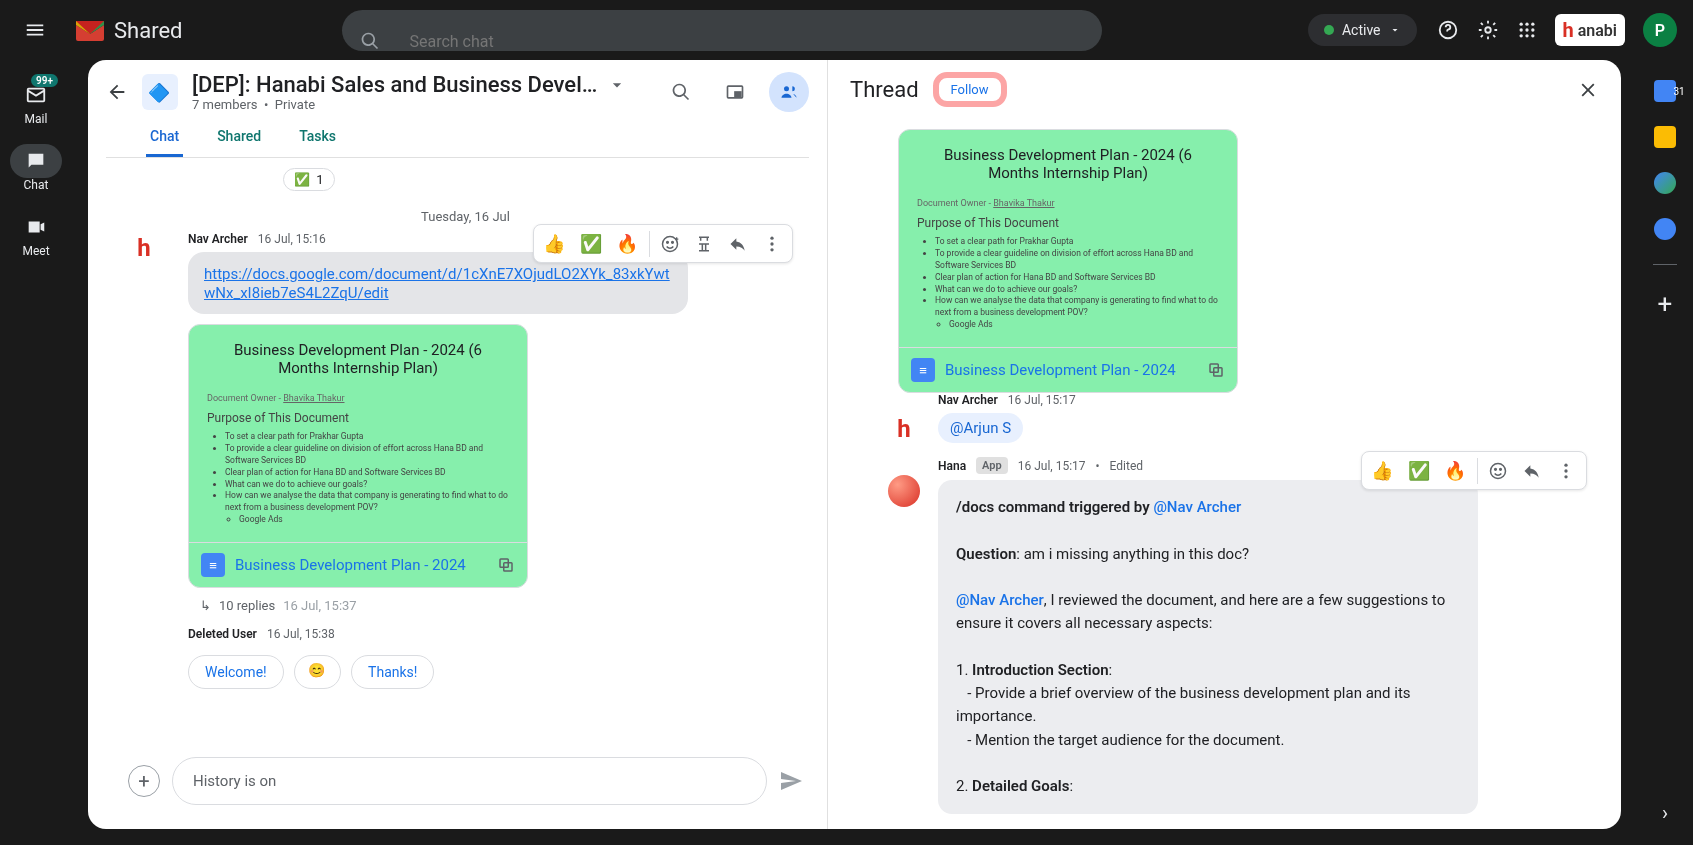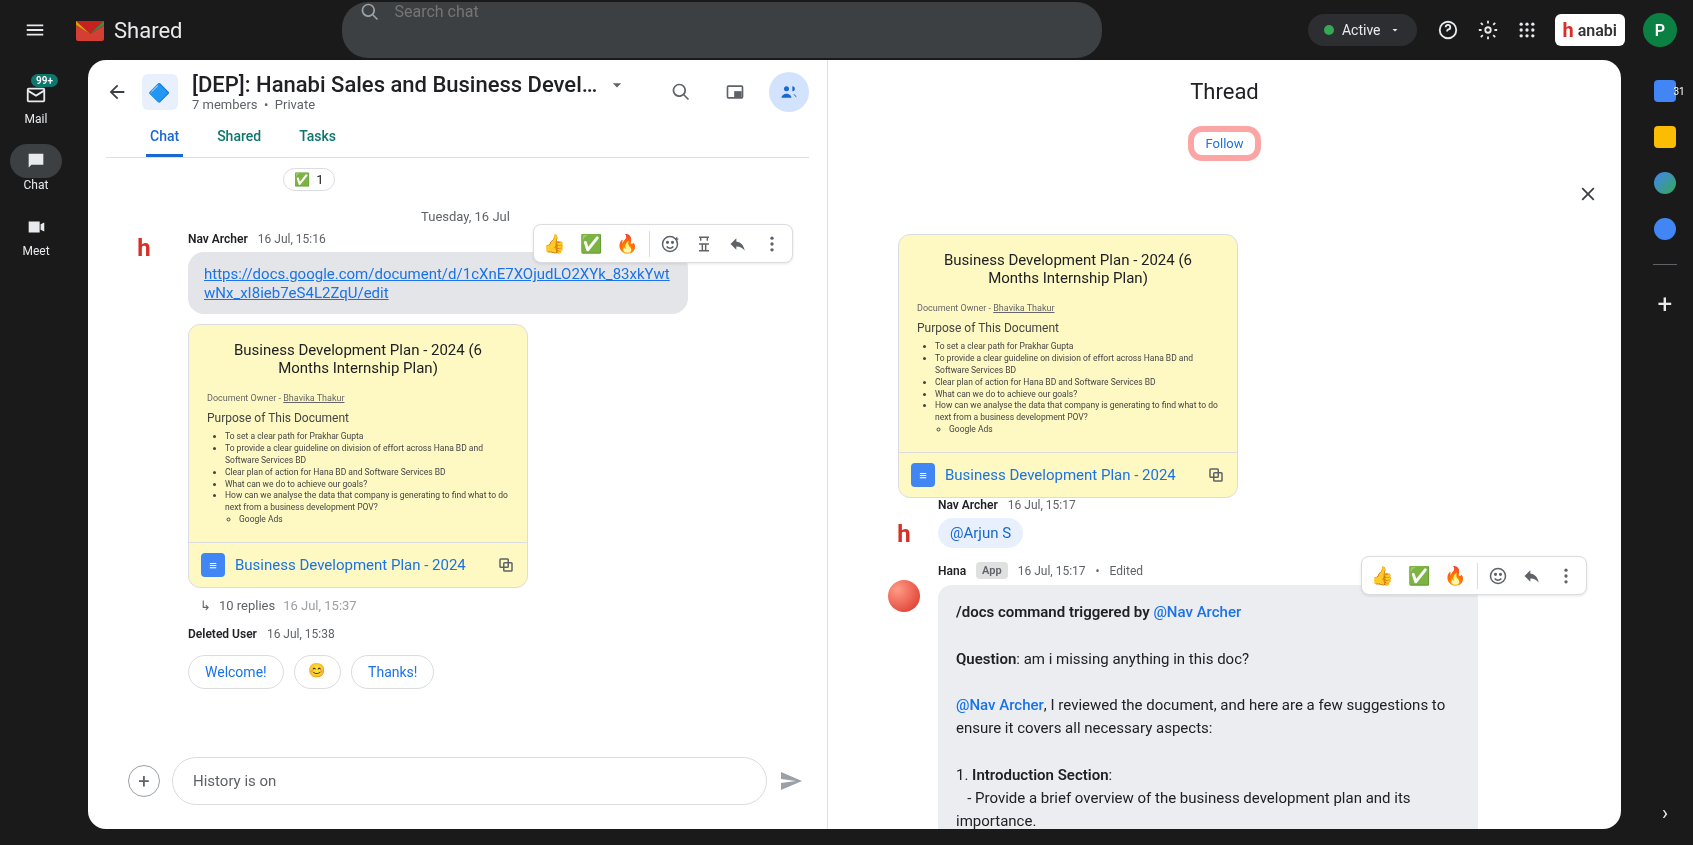--- a/index.html
+++ b/index.html
@@ -2,21 +2,21 @@
 <html><head>
 <meta charset="utf-8">
 <style>
   * { box-sizing: border-box; margin: 0; padding: 0; font-family: 'Google Sans', Roboto, Arial, sans-serif; }
   body { background: #1a1a1a; color: #202124; width: 1693px; height: 845px; overflow: hidden; position: relative; }
 
   
   .topbar { height: 60px; background: #1a1a1a; display: flex; align-items: center; padding: 0 16px; gap: 20px; }
   .menu-icon { color: #e8eaed; font-size: 22px; cursor: pointer; padding: 8px; }
   .gmail-logo { display: flex; align-items: center; gap: 8px; color: #e8eaed; font-size: 22px; }
-  .searchbar { flex: 0 0 760px; background: #3c4043; border-radius: 26px; height: 56px; display: flex; align-items: flex-start; padding: 0 18px; gap: 14px; color: #9aa0a6; margin-left: 140px;}
+  .searchbar { flex: 0 0 760px; background: #3c4043; border-radius: 26px; height: 41px; display: flex; align-items: flex-end; padding: 0 18px; gap: 29px; color: #9aa0a6; margin-left: 140px;}
   .searchbar input { background: transparent; border: none; outline: none; color: #e8eaed; font-size: 16px; flex: 1; }
   .status-chip { background: #2d2e31; border-radius: 22px; padding: 8px 16px; display: flex; align-items: center; gap: 8px; color: #e8eaed; font-size: 14px; margin-left: auto; cursor: pointer; }
   .status-dot { width: 10px; height: 10px; background: #34a853; border-radius: 50%; }
   .top-icons { display: flex; align-items: center; gap: 18px; color: #e8eaed; }
   .top-icon { font-size: 22px; cursor: pointer; }
   .brand-chip { background: white; border-radius: 6px; padding: 4px 8px; display: flex; align-items: center; gap: 4px; font-weight: 600; color: #333; font-size: 16px; }
   .brand-chip .h { color: #d93025; font-weight: bold; font-size: 20px; }
   .avatar-badge { width: 34px; height: 34px; border-radius: 50%; background: #0b8043; color: white; display: flex; align-items: center; justify-content: center; font-weight: 600; }
 
   
@@ -62,21 +62,21 @@
   .sender-name { font-weight: 600; font-size: 12px; color: #202124; }
   .msg-time { font-size: 12px; color: #5f6368; }
   .hover-actions { position: absolute; right: 10px; top: -8px; background: white; border: 1px solid #dadce0; border-radius: 8px; display: flex; align-items: center; padding: 4px; gap: 2px; box-shadow: 0 1px 3px rgba(0,0,0,.1);}
   .hover-actions .emoji { padding: 4px 6px; font-size: 18px; cursor: pointer; }
   .hover-actions .sep { width: 1px; height: 26px; background: #dadce0; margin: 0 2px; }
   .hover-actions .ico { padding: 4px 6px; color: #5f6368; cursor: pointer; }
 
   .link-bubble { background: #e4e5e8; border-radius: 16px; padding: 12px 16px; display: inline-block; max-width: 500px; }
   .link-bubble a { color: #1a73e8; text-decoration: underline; font-size: 15px; word-break: break-all; }
 
-  .doc-card { border: 1px solid #dadce0; border-radius: 12px; margin-top: 10px; width: 340px; overflow: hidden; background: #fef9c3; }
+  .doc-card { border: 1px solid #dadce0; border-radius: 12px; margin-top: 10px; width: 340px; overflow: hidden; background: #86efac; }
   .doc-preview { padding: 16px 18px; font-size: 11px; color: #444; }
   .doc-preview .doc-title { font-size: 15px; text-align: center; color: #202124; margin-bottom: 6px; }
   .doc-preview .owner { font-size: 9px; color: #666; margin-bottom: 8px; margin-top: 16px;}
   .doc-preview .section-h { font-size: 12px; margin: 6px 0; }
   .doc-preview ul { margin-left: 18px; }
   .doc-preview li { font-size: 8.5px; line-height: 1.4; }
   .doc-footer { border-top: 1px solid #dadce0; display: flex; align-items: center; gap: 10px; padding: 10px 12px; }
   .doc-icon { width: 24px; height: 24px; background: #4285f4; border-radius: 4px; display: flex; align-items: center; justify-content: center; color: white; font-size: 13px; }
   .doc-name { color: #1a73e8; font-size: 15px; flex: 1; }
   .copy-icon { color: #5f6368; cursor: pointer; }
@@ -86,21 +86,21 @@
   .smart-replies { display: flex; gap: 10px; margin-top: 14px; }
   .smart-reply { border: 1px solid #dadce0; border-radius: 18px; padding: 8px 16px; font-size: 14px; color: #1a73e8; cursor: pointer; background: white;}
   .smart-reply.emoji-only { padding: 6px 14px; }
 
   .compose-row { display: flex; align-items: center; gap: 12px; padding: 14px 24px 24px 40px; }
   .plus-btn { width: 32px; height: 32px; border-radius: 50%; border: 1.5px solid #9aa0a6; display: flex; align-items: center; justify-content: center; color: #5f6368; cursor: pointer; font-size: 20px;}
   .compose-input { flex: 1; border: 1px solid #dadce0; border-radius: 26px; padding: 14px 20px; font-size: 15px; color: #5f6368; }
   .send-btn { color: #9aa0a6; font-size: 22px; cursor: pointer; }
 
   
-  .thread-header { display: flex; align-items: center; gap: 22px; padding: 19px 22px; flex-direction: column; }
+  .thread-header { display: flex; align-items: center; gap: 14px; padding: 12px 22px; }
   .thread-title { font-size: 22px; color: #202124; }
   .follow-chip { border: 6px solid #fca5a5; border-radius: 14px; padding: 4px 12px; font-size: 13px; color: #1a73e8; cursor: pointer; }
   .close-x { margin-left: auto; font-size: 22px; color: #3c4043; cursor: pointer; }
 
   .thread-body { flex: 1; overflow-y: auto; padding: 0 24px 20px 50px; }
   .unread-divider { display: flex; align-items: center; gap: 10px; margin: 20px -20px; }
   .wavy { flex:1; height: 6px; background: repeating-linear-gradient(90deg, transparent 0 5px, #1a73e8 5px 7px); opacity:.4; border-radius:3px;}
   .unread-label { color: #1a73e8; font-size: 13px; }
 
   .mention-chip { display:inline-block; background: #e8f0fe; color: #1967d2; border-radius: 16px; padding: 6px 12px; font-size: 15px; }

